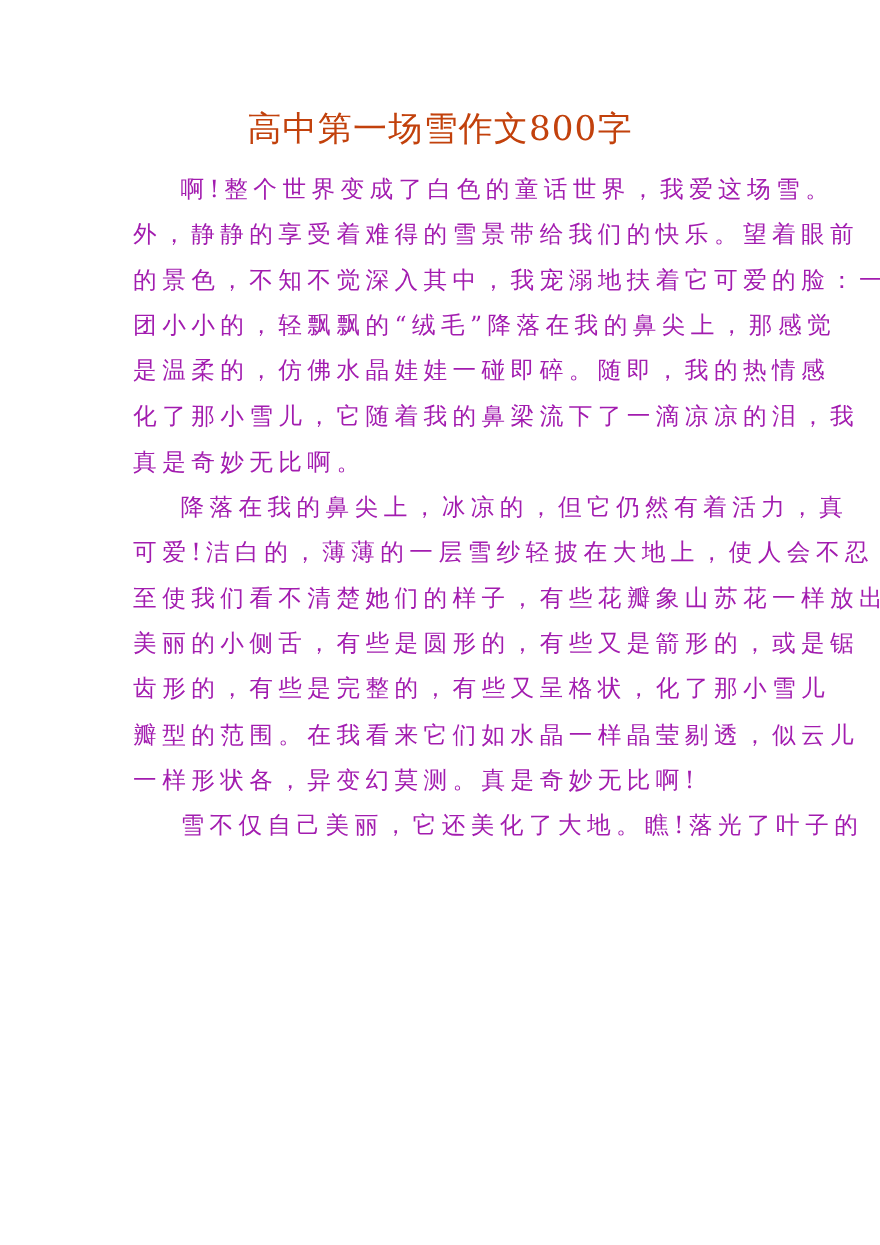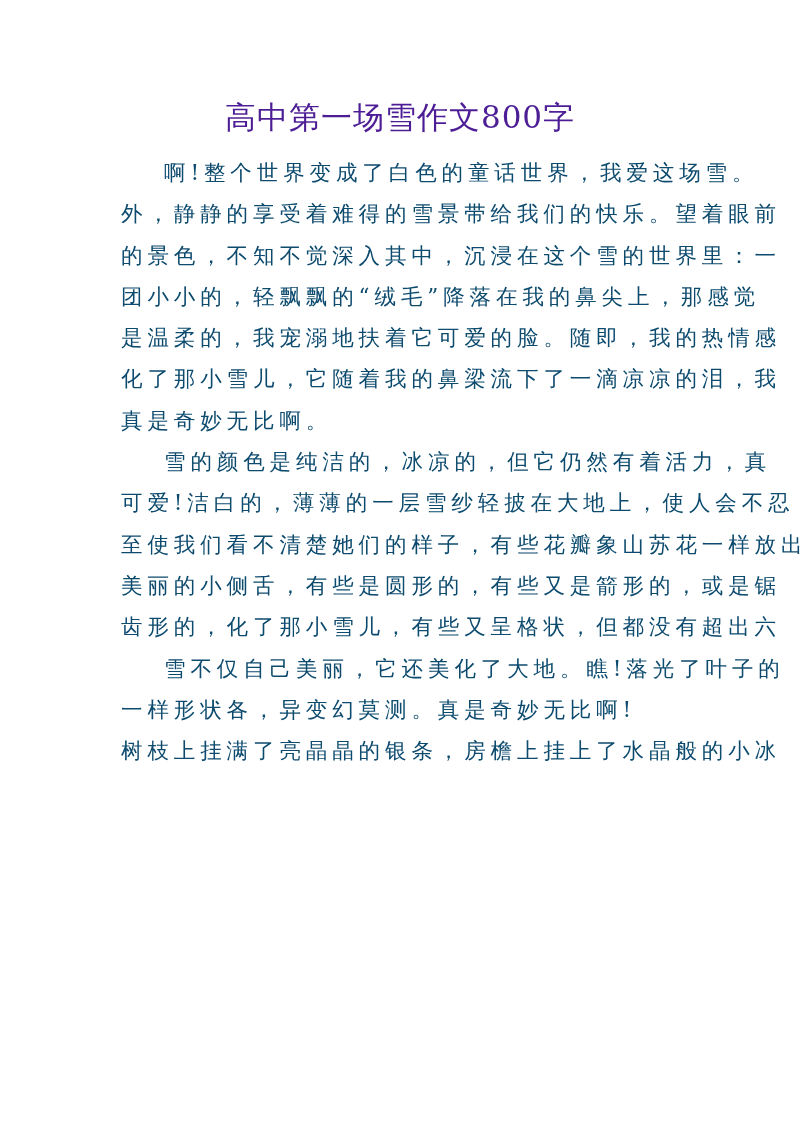--- a/index.html
+++ b/index.html
@@ -25,57 +25,57 @@
     }
     .title {
       position: absolute;
       top: 95px;
       left: 0;
       width: 800px;
       text-align: center;
       font-size: 31px;
       line-height: 44px;
       letter-spacing: 1px;
-      color: #4c1d95;
+      color: #c2410c;
       margin: 0;
       font-weight: normal;
     }
     .body-text {
       position: absolute;
       left: 121px;
       top: 152px;
       width: 560px;
     }
     .line {
       height: 41.3px;
       line-height: 41.3px;
       font-size: 21.5px;
       white-space: nowrap;
       letter-spacing: 4.9px;
-      color: #0c4a6e;
+      color: #a21caf;
     }
     .line.indent {
       padding-left: 43px;
     }
   </style>
 </head>
 <body>
 
 <div class="page">
   <h1 class="title">高中第一场雪作文800字</h1>
   <div class="body-text">
     <div class="line indent">啊!整个世界变成了白色的童话世界，我爱这场雪。</div>
     <div class="line">外，静静的享受着难得的雪景带给我们的快乐。望着眼前</div>
-    <div class="line">的景色，不知不觉深入其中，沉浸在这个雪的世界里：一</div>
+    <div class="line">的景色，不知不觉深入其中，我宠溺地扶着它可爱的脸：一</div>
     <div class="line">团小小的，轻飘飘的“绒毛”降落在我的鼻尖上，那感觉</div>
-    <div class="line">是温柔的，我宠溺地扶着它可爱的脸。随即，我的热情感</div>
+    <div class="line">是温柔的，仿佛水晶娃娃一碰即碎。随即，我的热情感</div>
     <div class="line">化了那小雪儿，它随着我的鼻梁流下了一滴凉凉的泪，我</div>
     <div class="line">真是奇妙无比啊。</div>
-    <div class="line indent">雪的颜色是纯洁的，冰凉的，但它仍然有着活力，真</div>
+    <div class="line indent">降落在我的鼻尖上，冰凉的，但它仍然有着活力，真</div>
     <div class="line">可爱!洁白的，薄薄的一层雪纱轻披在大地上，使人会不忍</div>
     <div class="line">至使我们看不清楚她们的样子，有些花瓣象山苏花一样放出</div>
     <div class="line">美丽的小侧舌，有些是圆形的，有些又是箭形的，或是锯</div>
-    <div class="line">齿形的，化了那小雪儿，有些又呈格状，但都没有超出六</div>
+    <div class="line">齿形的，有些是完整的，有些又呈格状，化了那小雪儿</div>
+    <div class="line">瓣型的范围。在我看来它们如水晶一样晶莹剔透，似云儿</div>
+    <div class="line">一样形状各，异变幻莫测。真是奇妙无比啊!</div>
     <div class="line indent">雪不仅自己美丽，它还美化了大地。瞧!落光了叶子的</div>
-    <div class="line">一样形状各，异变幻莫测。真是奇妙无比啊!</div>
-    <div class="line">树枝上挂满了亮晶晶的银条，房檐上挂上了水晶般的小冰</div>
   </div>
 </div>
 
 </body></html>

